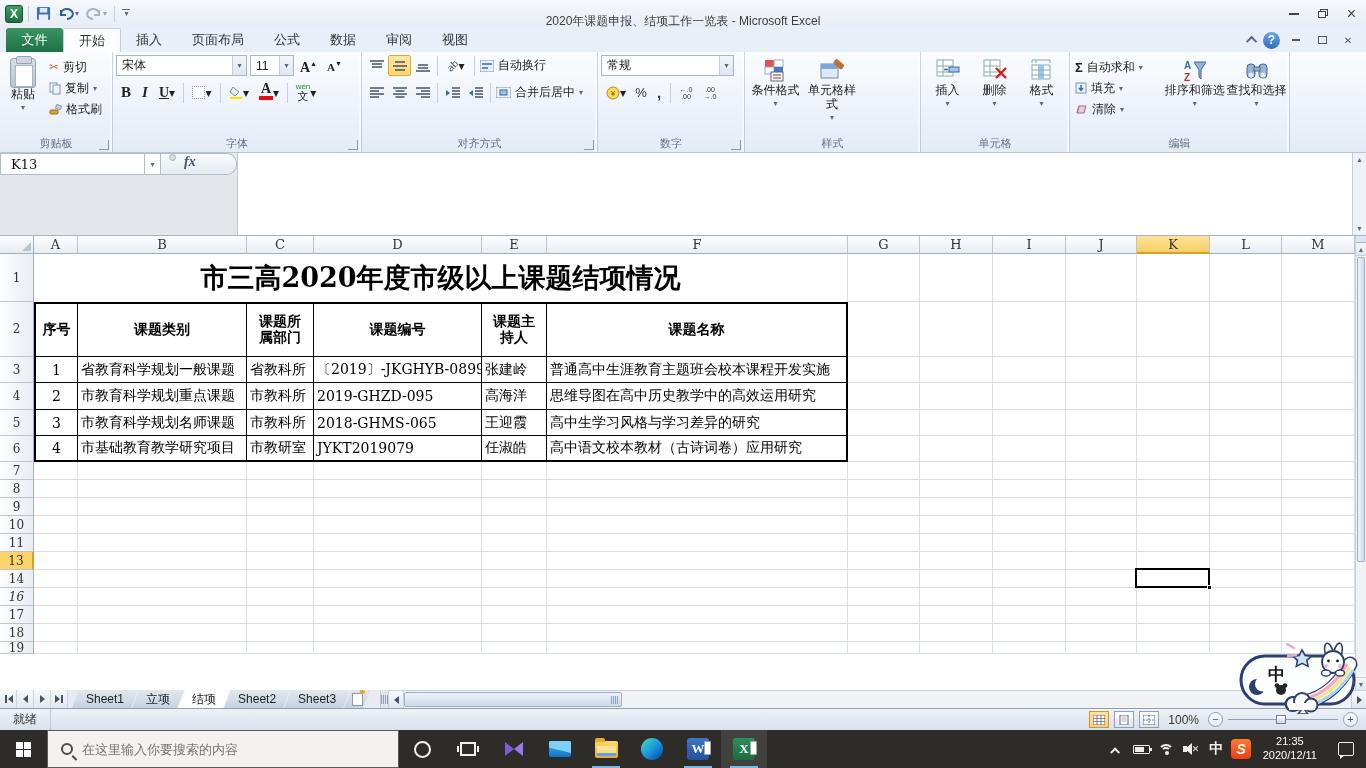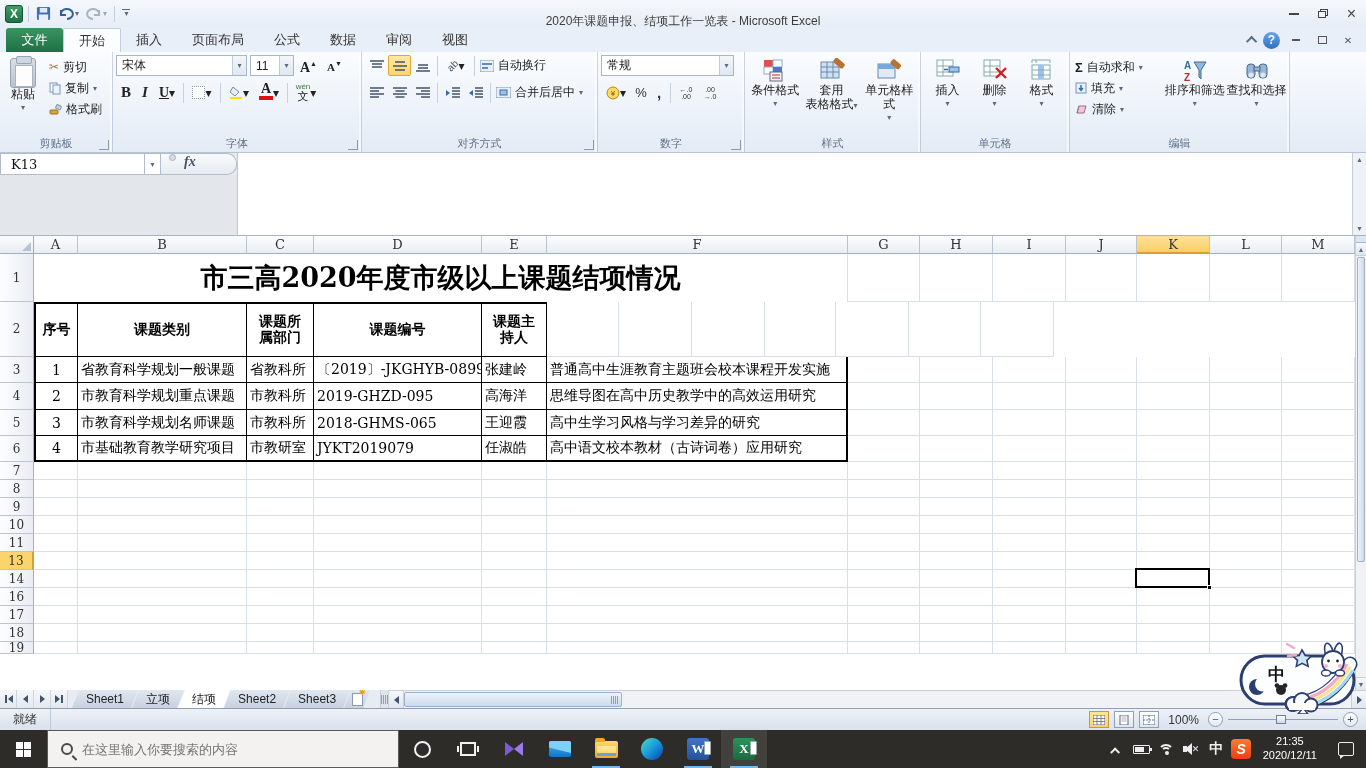--- a/index.html
+++ b/index.html
@@ -486,28 +486,20 @@
             <rect x="2" y="9" width="9" height="7" fill="#fff" stroke="#9ab"></rect>
             <rect x="11" y="9" width="9" height="7" fill="#4a78c8"></rect>
             <rect x="8" y="14" width="12" height="9" fill="#f4f7fa" stroke="#667"></rect>
             <path d="M10 17h8M10 20h8" stroke="#a33" stroke-width="1.2"></path>
           </svg>
         <span>条件格式</span>
           <span class="dar">▾</span>
       </div>
       <div class="bigbtn" style="width:58px">
         <svg width="26" height="26" viewBox="0 0 26 26">
-            <rect x="2" y="4" width="18" height="16" fill="#cfe0f2" stroke="#6a8ab0"></rect>
-            <path d="M2 9h18M2 14h18M8 4v16M14 4v16" stroke="#6a8ab0"></path>
-            <rect x="13" y="1" width="12" height="6" rx="2" fill="#b87333" transform="rotate(40 18 6)"></rect>
-          </svg>
-        <span><span>套用</span><br><span>表格格式</span><span class="dar" style="display:inline">▾</span></span>
-      </div>
-      <div class="bigbtn" style="width:58px">
-        <svg width="26" height="26" viewBox="0 0 26 26">
             <rect x="2" y="6" width="17" height="14" fill="#dfeaf6" stroke="#6a8ab0"></rect>
             <rect x="2" y="6" width="17" height="5" fill="#7aa8d8"></rect>
             <rect x="14" y="2" width="11" height="6" rx="2" fill="#b87333" transform="rotate(40 18 6)"></rect>
           </svg>
         <span>单元格样式</span>
           <span class="dar">▾</span>
       </div>
       <div class="glabel">样式</div>
     </div>
 
@@ -641,20 +633,21 @@
           <div class="c" style="width: 72px;"></div>
           <div class="c" style="width: 73px;"></div>
         </div>
         <div class="grow" style="height: 55px;">
           <div class="rH">2</div>
           <div class="tb hd first" style="width: 44px;">序号</div>
           <div class="tb hd" style="width: 169px;">课题类别</div>
           <div class="tb hd wrap2" style="width: 67px;">课题所属部门</div>
           <div class="tb hd" style="width: 168px;">课题编号</div>
           <div class="tb hd wrap2" style="width: 65px;">课题主持人</div>
+          <div class="tb hd lastcol" style="width: 301px;">课题名称</div>
           <div class="c" style="width: 72px;"></div>
           <div class="c" style="width: 73px;"></div>
           <div class="c" style="width: 73px;"></div>
           <div class="c" style="width: 71px;"></div>
           <div class="c" style="width: 73px;"></div>
           <div class="c" style="width: 72px;"></div>
           <div class="c" style="width: 73px;"></div>
         </div>
         <div class="grow" style="height: 26px;">
           <div class="rH">3</div>
@@ -825,21 +818,21 @@
           <div class="c" style="width: 65px;"></div>
           <div class="c" style="width: 301px;"></div>
           <div class="c" style="width: 72px;"></div>
           <div class="c" style="width: 73px;"></div>
           <div class="c" style="width: 73px;"></div>
           <div class="c" style="width: 71px;"></div>
           <div class="c" style="width: 73px;"></div>
           <div class="c" style="width: 72px;"></div>
           <div class="c" style="width: 73px;"></div>
         </div>
-        <div class="grow" style="height: 18px;">
+        <div class="grow" style="height: 18px; font-style: italic;">
           <div class="rH">16</div>
           <div class="c" style="width: 44px;"></div>
           <div class="c" style="width: 169px;"></div>
           <div class="c" style="width: 67px;"></div>
           <div class="c" style="width: 168px;"></div>
           <div class="c" style="width: 65px;"></div>
           <div class="c" style="width: 301px;"></div>
           <div class="c" style="width: 72px;"></div>
           <div class="c" style="width: 73px;"></div>
           <div class="c" style="width: 73px;"></div>

